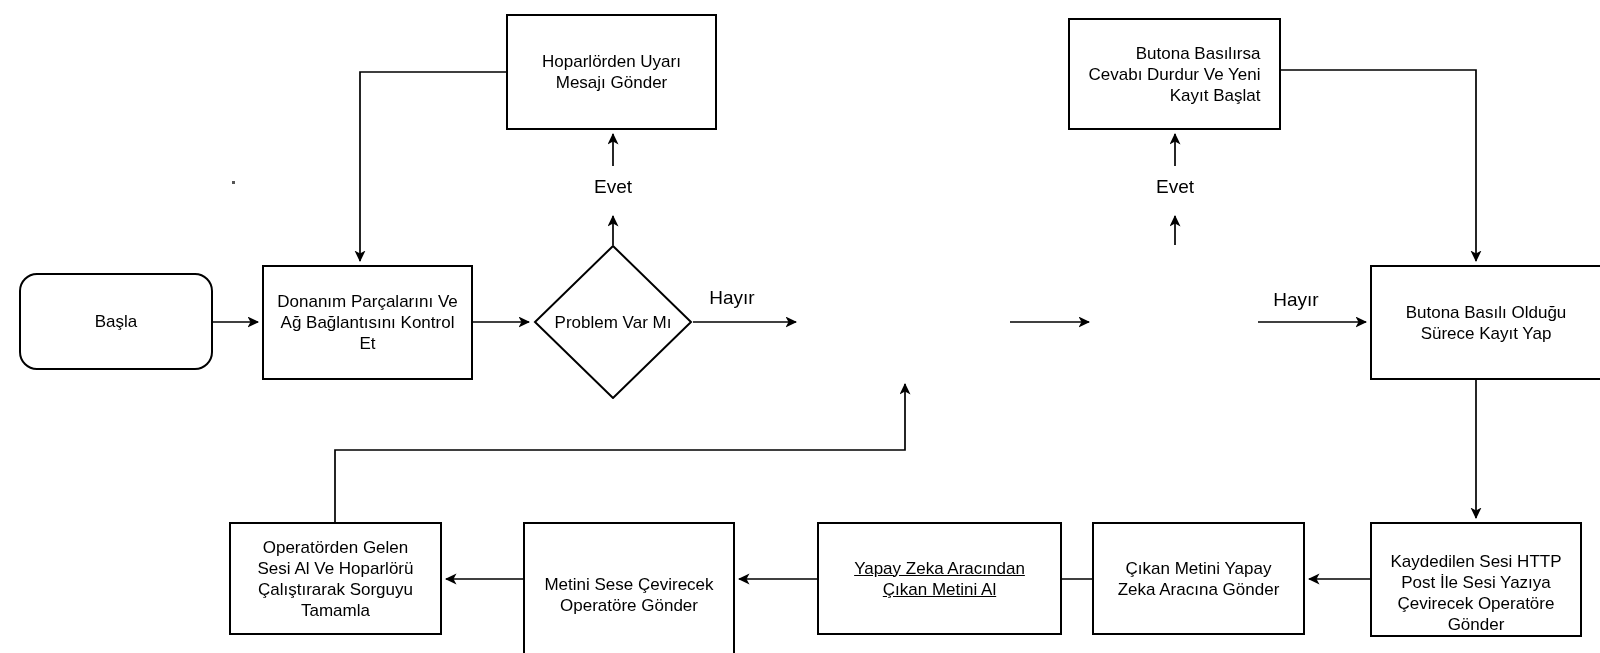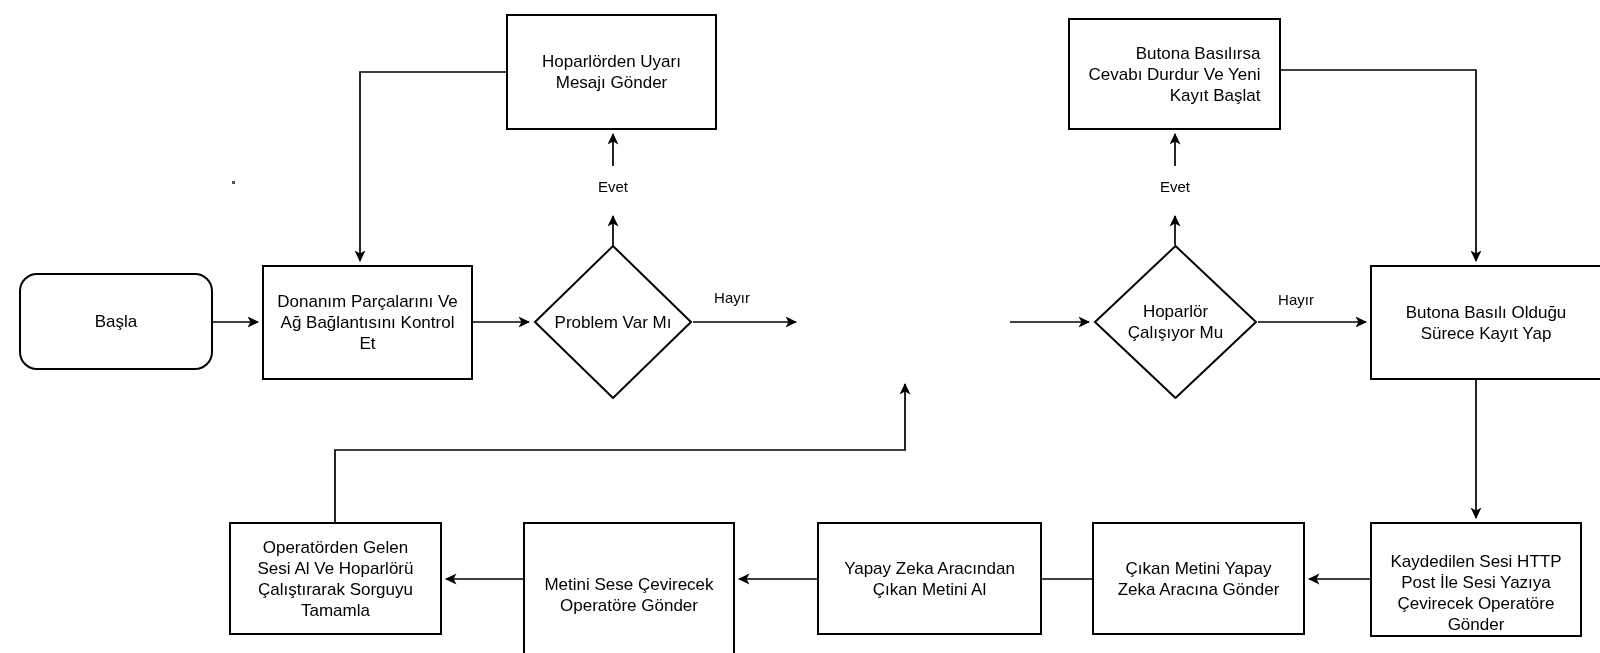--- a/index.html
+++ b/index.html
@@ -17,21 +17,21 @@
   }
   .rounded { border-radius:18px; }
   .diamond {
     position:absolute; z-index:2; display:flex; align-items:center; justify-content:center;
     text-align:center; font-size:17px; line-height:21px; white-space:pre-line;
   }
   .diamond svg { position:absolute; left:0; top:0; width:100%; height:100%; }
   .diamond polygon { fill:#ffffff; stroke:#000000; stroke-width:2; }
   .diamond span { position:relative; z-index:1; }
   .edge-label {
-    position:absolute; z-index:3; font-size:15px; line-height:20px;
+    position:absolute; z-index:3; font-size:19px; line-height:20px;
     transform:translate(-50%,-50%); white-space:nowrap;
   }
   .speck { position:absolute; left:232px; top:181px; width:3px; height:3px; background:#555555; z-index:0; }
 </style>
 </head>
 <body>
 
 <div class="canvas">
 
   <svg class="edges" width="1600" height="653" viewBox="0 0 1600 653">
@@ -75,27 +75,20 @@
   </div>
 
   <div class="diamond" style="left:533px; top:245px; width:160px; height:154px;">
     <svg viewBox="0 0 160 154" preserveAspectRatio="none">
       <polygon points="80,1 158,77 80,153 2,77"></polygon>
     </svg>
     <span>Problem Var Mı</span>
   </div>
 
 
-  <div class="diamond" style="left:1093px; top:245px; width:165px; height:154px;">
-    <svg viewBox="0 0 165 154" preserveAspectRatio="none">
-      <polygon points="82.5,1 163,77 82.5,153 2,77"></polygon>
-    </svg>
-    <span>Hoparlör
-Çalışıyor Mu</span>
-  </div>
 
   <div class="node" style="left:1068px; top:18px; width:213px; height:112px;text-align:right;">
     <span>Butona Basılırsa
 Cevabı Durdur Ve Yeni
 Kayıt Başlat</span>
   </div>
 
   <div class="node" style="left:1370px; top:265px; width:232px; height:115px;">
     <span>Butona Basılı Olduğu
 Sürece Kayıt Yap</span>
@@ -106,21 +99,21 @@
 Post İle Sesi Yazıya
 Çevirecek Operatöre
 Gönder</span>
   </div>
 
   <div class="node" style="left:1092px; top:522px; width:213px; height:113px;">
     <span>Çıkan Metini Yapay
 Zeka Aracına Gönder</span>
   </div>
 
-  <div class="node" style="left:817px; top:522px; width:225px; height:113px;">
+  <div class="node" style="left:817px; top:522px; width:245px; height:113px;text-decoration:underline;">
     <span>Yapay Zeka Aracından
 Çıkan Metini Al</span>
   </div>
 
   <div class="node" style="left:523px; top:522px; width:212px; height:146px;text-align:center;">
     <span>Metini Sese Çevirecek
 Operatöre Gönder</span>
   </div>
 
   <div class="node" style="left:229px; top:522px; width:213px; height:113px;">

